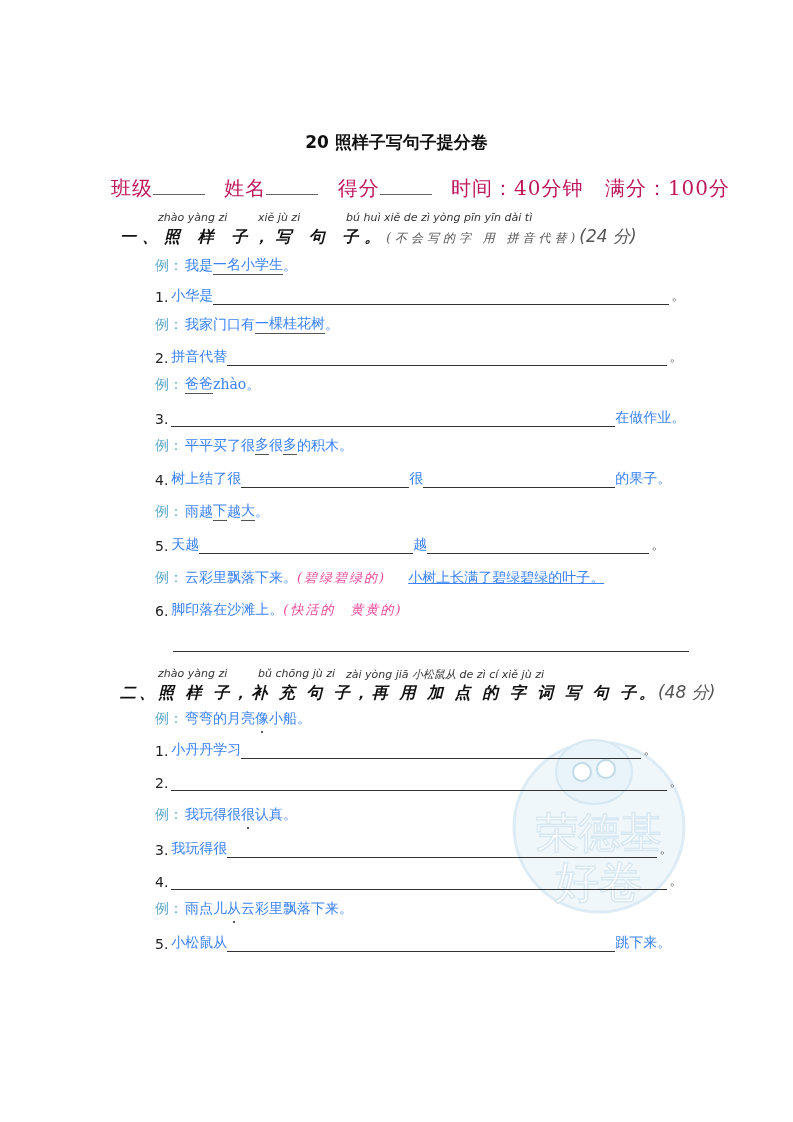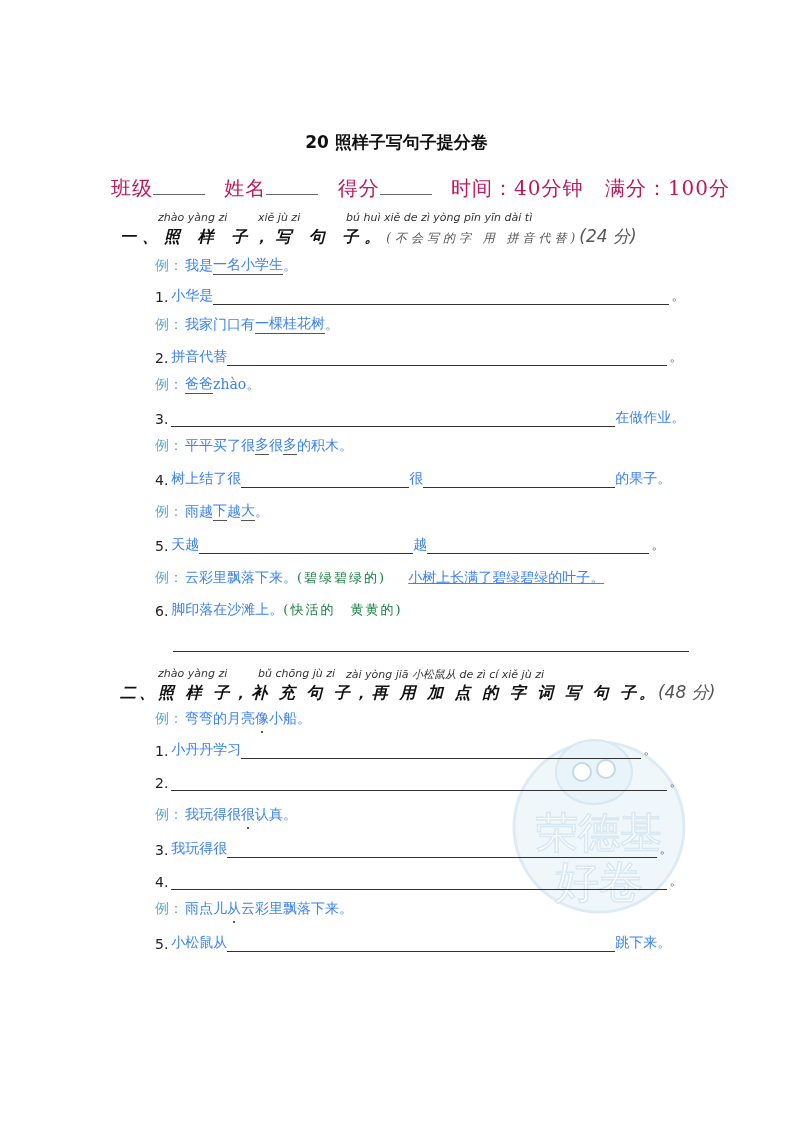--- a/index.html
+++ b/index.html
@@ -18,21 +18,21 @@
     .sec-head .hrow .score { font-weight:normal; color:#555; font-size:17px; letter-spacing:0; font-family:"DejaVu Sans","Liberation Sans",sans-serif; }
     .line { left:155px; height:22px; display:flex; align-items:flex-end; font-size:14px; white-space:nowrap; }
     .line .num { font-family:"DejaVu Sans","Liberation Sans",sans-serif; font-size:14px; color:#222; margin-right:3px; }
     .line .txt { color:#3b82f6; }
     .line .fill { border-bottom:1.3px solid #333; height:18px; }
     .line .end { margin-left:2px; color:#555; }
     .ex-label { color:#5aa6c8; font-family:"DejaVu Sans","Liberation Sans",sans-serif; margin-right:2px; }
     .u { border-bottom:1px solid #555; }
     .dot { position:relative; }
     .dot::after { content:""; position:absolute; left:50%; bottom:-5px; width:2px; height:2px; margin-left:-1px; background:#222; border-radius:50%; }
-    .hint { color:#15803d; font-size:13px; letter-spacing:2px; }
+    .hint { color:#ec4899; font-size:13px; letter-spacing:2px;font-style:italic; }
     .watermark { left:504px; top:690px; width:190px; height:200px; opacity:0.55; pointer-events:none; }
   </style>
 </head>
 <body>
 
 <div class="abs title">20 照样子写句子提分卷</div>
 
 <div class="abs infoline">
   <span>班级</span><span class="blank-short"></span>
   <span>姓名</span><span class="blank-short"></span>

